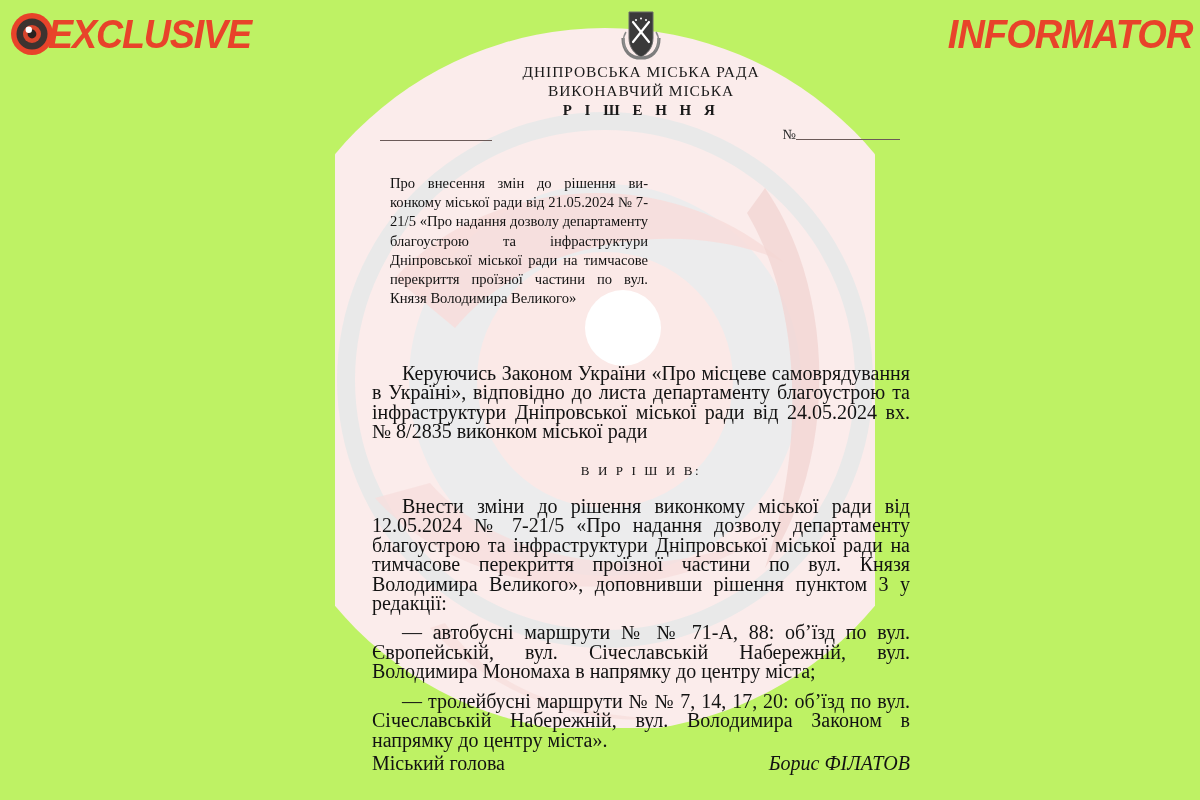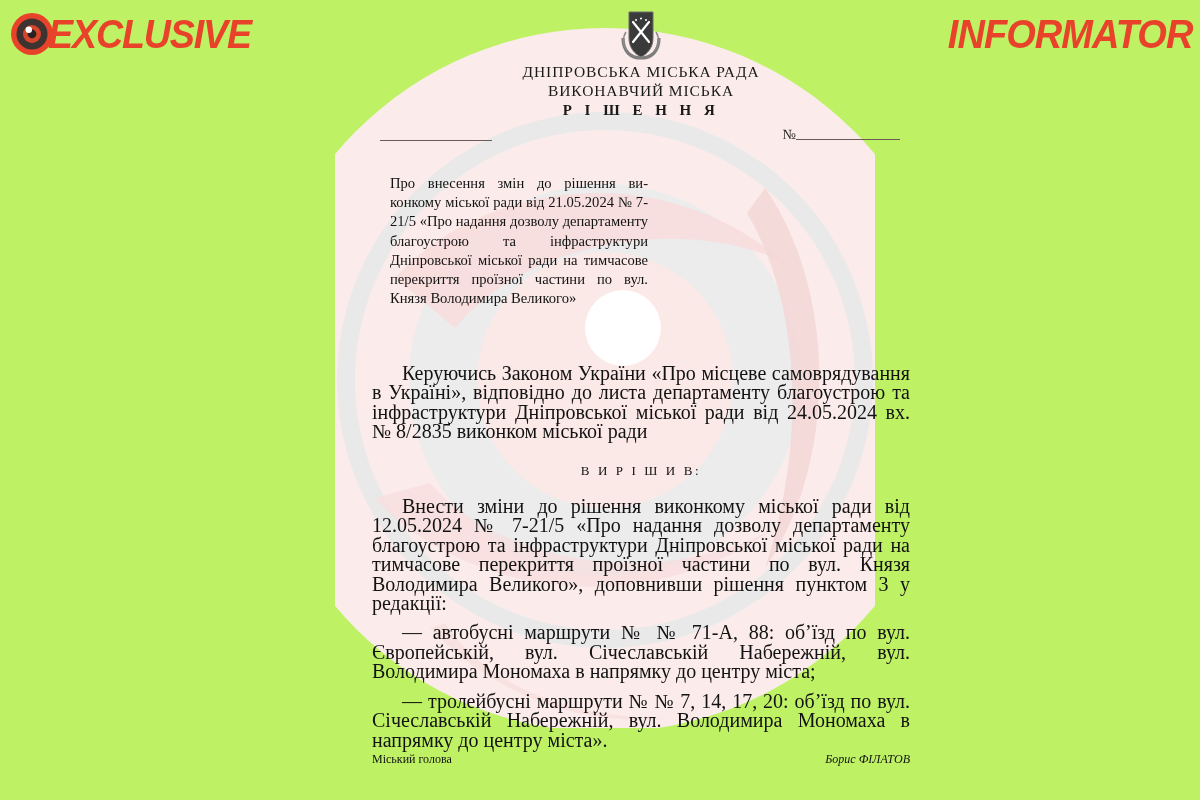--- a/index.html
+++ b/index.html
@@ -185,21 +185,21 @@
     margin: 19px 0 17px 0;
   }
 
   .signature {
     position: absolute;
     top: 752px;
     left: 372px;
     width: 538px;
     display: flex;
     justify-content: space-between;
-    font-size: 12px;
+    font-size: 20px;
     color: #121212;
     z-index: 3;
   }
   .sig-name { font-weight: normal; font-style: italic; }
 </style>
 </head>
 <body>
 
 <div id="page">
 
@@ -275,21 +275,21 @@
 
       <div class="subject">
         <p>Про внесення змін до рішення ви­конкому міської ради від 21.05.2024 № 7-21/5 «Про надання дозволу департаменту благоустрою та ін­фраструктури Дніпровської міської ради на тимчасове перекриття проїз­ної частини по вул. Князя Володи­мира Великого»</p>
       </div>
 
       <div class="body">
         <p>Керуючись Законом України «Про місцеве самоврядування в Україні», відповідно до листа департаменту благоустрою та інфраструктури Дніпровської міської ради від 24.05.2024 вх. № 8/2835 виконком міської ради</p>
         <p class="center">В И Р І Ш И В:</p>
         <p>Внести зміни до рішення виконкому міської ради від 12.05.2024 № 7-21/5 «Про надання дозволу департаменту благоустрою та інфраструктури Дніпровської міської ради на тимчасове перекриття проїзної частини по вул. Князя Володимира Великого», доповнивши рішення пунктом 3 у редакції:</p>
         <p>— автобусні маршрути № № 71-А, 88: об’їзд по вул. Європейській, вул. Січеславській Набережній, вул. Володимира Мономаха в напрямку до центру міста;</p>
-        <p>— тролейбусні маршрути № № 7, 14, 17, 20: об’їзд по вул. Січеславській Набережній, вул. Володимира Мономаха в напрямку до центру міста».</p>
+        <p>— тролейбусні маршрути № № 7, 14, 17, 20: об’їзд по вул. Січеславській Набережній, вул. Володимира Законом в напрямку до центру міста».</p>
       </div>
 
     </div>
 
     <div class="signature">
       <span>Міський голова</span>
       <span class="sig-name">Борис ФІЛАТОВ</span>
     </div>
   </div>
 

